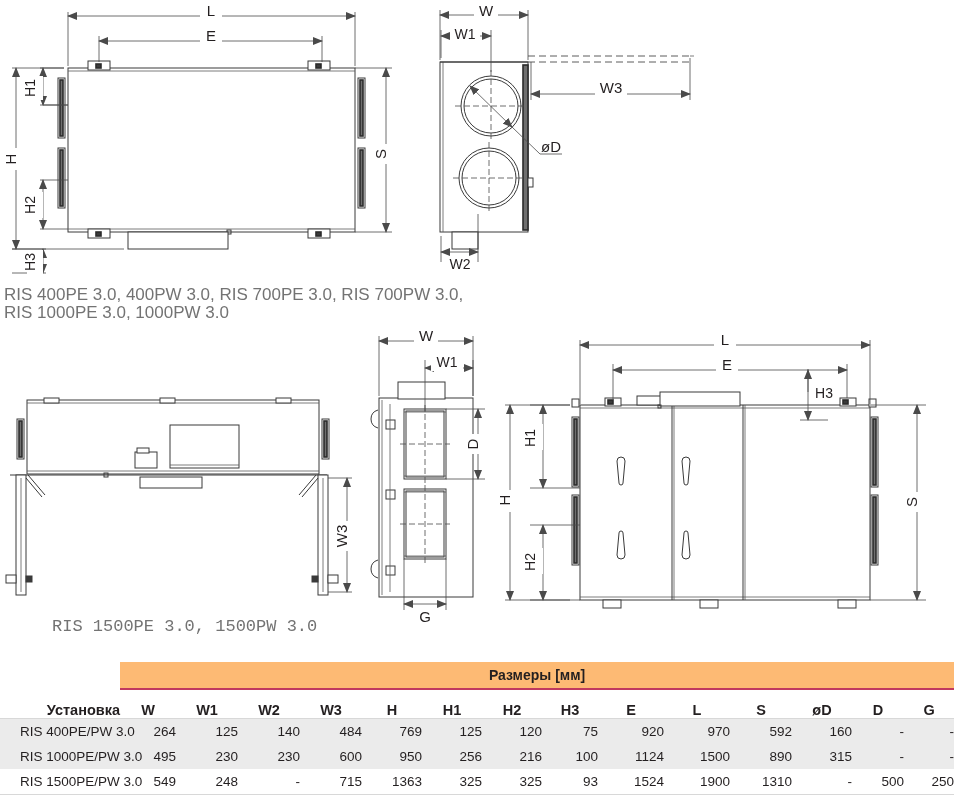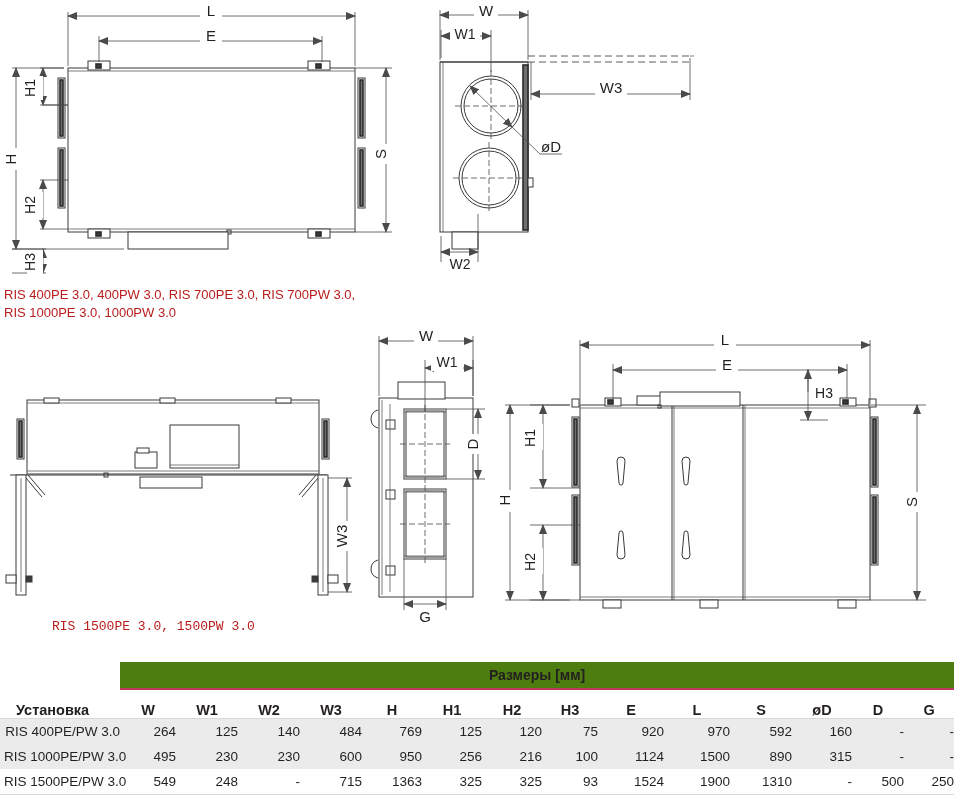--- a/index.html
+++ b/index.html
@@ -17,43 +17,43 @@
   .ln-dash{stroke:#4a4a4a;stroke-width:0.9;fill:none;stroke-dasharray:7 4;}
   .ln-center{stroke:#4a4a4a;stroke-width:0.8;fill:none;stroke-dasharray:6 3;}
   .fill-w{fill:#ffffff;}
   .fill-g{fill:#6f6f6f;}
   .fill-d{fill:#3a3a3a;}
   .dimtxt{font-family:"Liberation Sans","DejaVu Sans",sans-serif;font-size:15px;fill:#231f20;}
   .dimtxt-s{font-family:"Liberation Sans","DejaVu Sans",sans-serif;font-size:14px;fill:#231f20;}
 
   .caption{
     position:absolute;
-    font-size:13px;
+    font-size:17px;
     line-height:18px;
-    color:#b91c1c;
+    color:#737373;
     white-space:pre;
   }
   #caption-1{left:4px;top:286px;}
   #caption-2{left:52px;top:618px;font-family:Liberation Mono, monospace;}
 
   
   .tbl-wrap{position:absolute;left:0;top:662px;width:954px;}
   table.dims{border-collapse:collapse;width:954px;table-layout:fixed;
     font-size:13.5px;}
   table.dims td,table.dims th{padding:0;margin:0;}
   .grp-blank{background:#ffffff;}
-  .grp-title{background:#4d7c0f;color:#231f20;font-weight:bold;text-align:center;
+  .grp-title{background:#fdba74;color:#231f20;font-weight:bold;text-align:center;
     font-size:14px;height:26px;vertical-align:middle;
     border-bottom:2px solid #c0395f;}
   .hdr td{font-weight:bold;font-size:14.5px;height:28px;vertical-align:bottom;
     padding-bottom:3px;border-bottom:1px solid #d8d8d8;}
-  .hdr td.lbl{text-align:left;padding-left:16px;}
+  .hdr td.lbl{text-align:right;padding-left:16px;}
   .hdr td.num{text-align:center;}
   tr.row td{height:25px;vertical-align:middle;font-size:13.5px;}
-  tr.row td.lbl{text-align:right;padding-left:4px;white-space:nowrap;}
+  tr.row td.lbl{text-align:center;padding-left:20px;white-space:nowrap;}
   tr.row td.num{text-align:right;}
   tr.row.alt td{background:#ebebeb;}
   tr.row.last td{border-bottom:1px solid #d8d8d8;}
 </style>
 </head>
 <body>
 
 <div class="drawings">
 <svg class="dw" width="954" height="655" viewBox="0 0 954 655" xmlns="http://www.w3.org/2000/svg">
   <defs>

